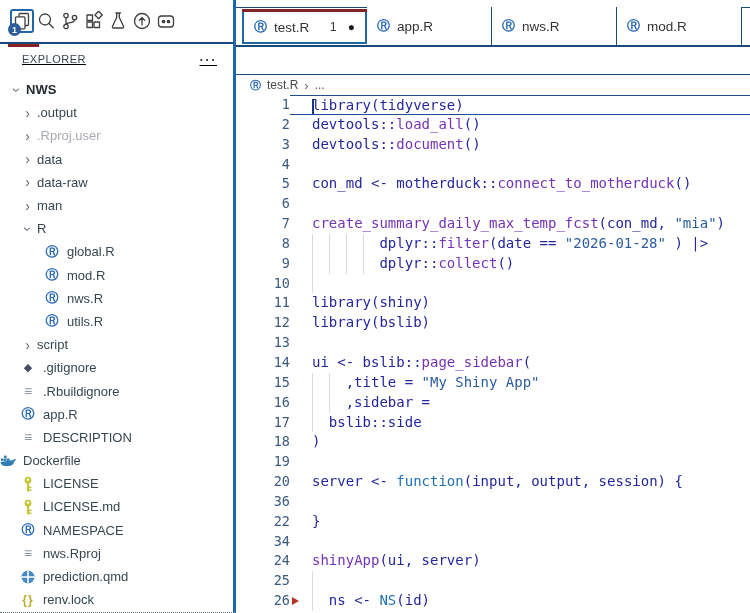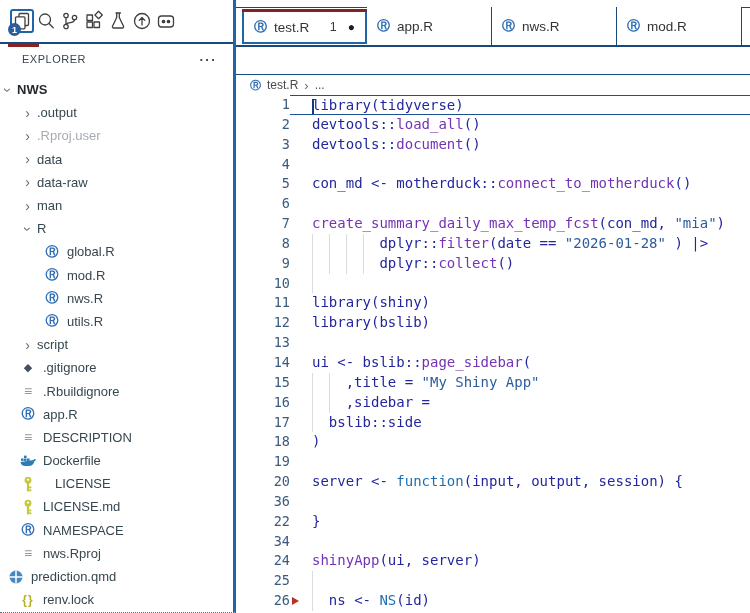--- a/index.html
+++ b/index.html
@@ -17,21 +17,21 @@
               justify-content:center; position:relative; flex:none; }
   .abar-btn.active { border:2px solid #1e66a8; border-radius:3px; }
   .abar-badge { position:absolute; left:-4px; bottom:-5px; width:13px; height:13px;
                 border-radius:50%; background:#2b5d9d; color:#fff; font-size:9px;
                 display:flex; align-items:center; justify-content:center; font-weight:bold; }
   .red-underline { position:absolute; top:44px; left:8px; width:31px; height:3px;
                    background:#8b2222; z-index:3; }
   .abar-btn svg { display:block; }
 
   .explorer-header { height:30px; flex:none; display:flex; align-items:center;
-                     justify-content:space-between; padding:0 16px 0 22px; }
+                     justify-content:space-between; padding:0 16px 0 22px;text-decoration:underline; }
   .explorer-title { font-size:11px; letter-spacing:.5px; color:#3b4452; }
   .menu-dots { font-size:13px; color:#424242; letter-spacing:1.5px; font-weight:bold; cursor:pointer; }
 
   .tree { flex:1; padding-top:4px; overflow:hidden; }
   .tree-row { height:23.2px; display:flex; align-items:center; font-size:13px;
               color:#37474f; cursor:pointer; white-space:nowrap; }
   .tree-row.bold .lbl { font-weight:bold; color:#24292f; }
   .tree-row.muted .lbl { color:#a6abb2; }
   .chev { width:15px; flex:none; display:inline-flex; justify-content:center;
           color:#5f6a75; font-size:14px; line-height:1; }
@@ -151,21 +151,21 @@
             </svg>
           </span>
         </div>
       </div>
     <div class="red-underline"></div>
     <div class="explorer-header">
       <span class="explorer-title">EXPLORER</span>
       <span class="menu-dots">···</span>
     </div>
     <div class="tree">
-        <div class="tree-row bold" style="padding-left: 0;">
+        <div class="tree-row bold" style="padding-left: 9px;">
           <span class="chev down">›</span>
           <span class="lbl">NWS</span>
         </div>
         <div class="tree-row" style="padding-left: 20px;">
           <span class="chev">›</span>
           <span class="lbl">.output</span>
         </div>
         <div class="tree-row muted" style="padding-left: 20px;">
           <span class="chev">›</span>
           <span class="lbl">.Rproj.user</span>
@@ -231,33 +231,33 @@
             <span style="color:#2f6db5;font-weight:bold;font-size:13px">Ⓡ</span>
           </span>
           <span class="lbl">app.R</span>
         </div>
         <div class="tree-row" style="padding-left: 20px;">
           <span class="ficon">
             <span style="color:#909aa5;font-size:14px;font-weight:bold">≡</span>
           </span>
           <span class="lbl">DESCRIPTION</span>
         </div>
-        <div class="tree-row" style="padding-left: 20px;">
+        <div class="tree-row" style="">
           <span class="ficon">
             <svg width="16" height="13" viewBox="0 0 16 13" fill="#2d7db3">
               <rect x="1" y="4.5" width="2.6" height="2.4"></rect>
               <rect x="4" y="4.5" width="2.6" height="2.4"></rect>
               <rect x="7" y="4.5" width="2.6" height="2.4"></rect>
               <rect x="4" y="1.6" width="2.6" height="2.4"></rect>
               <path d="M0.5 8 h11.5 c2.2 0 3.5 -1.2 4 -2.6 l-1.8 -0.3 c-0.6 1 -1.4 1.2 -2.2 1.1 L0.5 8 c0.4 2.6 2 4 4.8 4 h3.5 c2.6 0 4.6 -1.6 5.4 -4z"></path>
             </svg>
           </span>
           <span class="lbl">Dockerfile</span>
         </div>
-        <div class="tree-row" style="padding-left: 20px; gap: 12px;">
+        <div class="tree-row" style="padding-left: 20px;">
           <span class="ficon">
             <svg width="12" height="16" viewBox="0 0 12 16" fill="#c3c93a">
               <circle cx="6" cy="4.2" r="3.4"></circle>
               <circle cx="6" cy="3.6" r="1.2" fill="#fff"></circle>
               <rect x="4.9" y="6.8" width="2.2" height="8.6"></rect>
               <rect x="6" y="10.6" width="3.4" height="1.7"></rect>
               <rect x="6" y="13.4" width="3.4" height="1.7"></rect>
             </svg>
           </span>
           <span class="lbl">LICENSE</span>
@@ -279,21 +279,21 @@
             <span style="color:#2f6db5;font-weight:bold;font-size:13px">Ⓡ</span>
           </span>
           <span class="lbl">NAMESPACE</span>
         </div>
         <div class="tree-row" style="padding-left: 20px;">
           <span class="ficon">
             <span style="color:#909aa5;font-size:14px;font-weight:bold">≡</span>
           </span>
           <span class="lbl">nws.Rproj</span>
         </div>
-        <div class="tree-row" style="padding-left: 8px;">
+        <div class="tree-row" style="padding-left: 20px;">
           <span class="ficon">
             <svg width="14" height="14" viewBox="0 0 14 14">
               <circle cx="7" cy="7" r="6.5" fill="#4788c0"></circle>
               <path d="M7 .5 V13.5 M.5 7 H13.5" stroke="#fff" stroke-width="1.5" fill="none"></path>
             </svg>
           </span>
           <span class="lbl">prediction.qmd</span>
         </div>
         <div class="tree-row" style="padding-left: 20px;">
           <span class="ficon">

